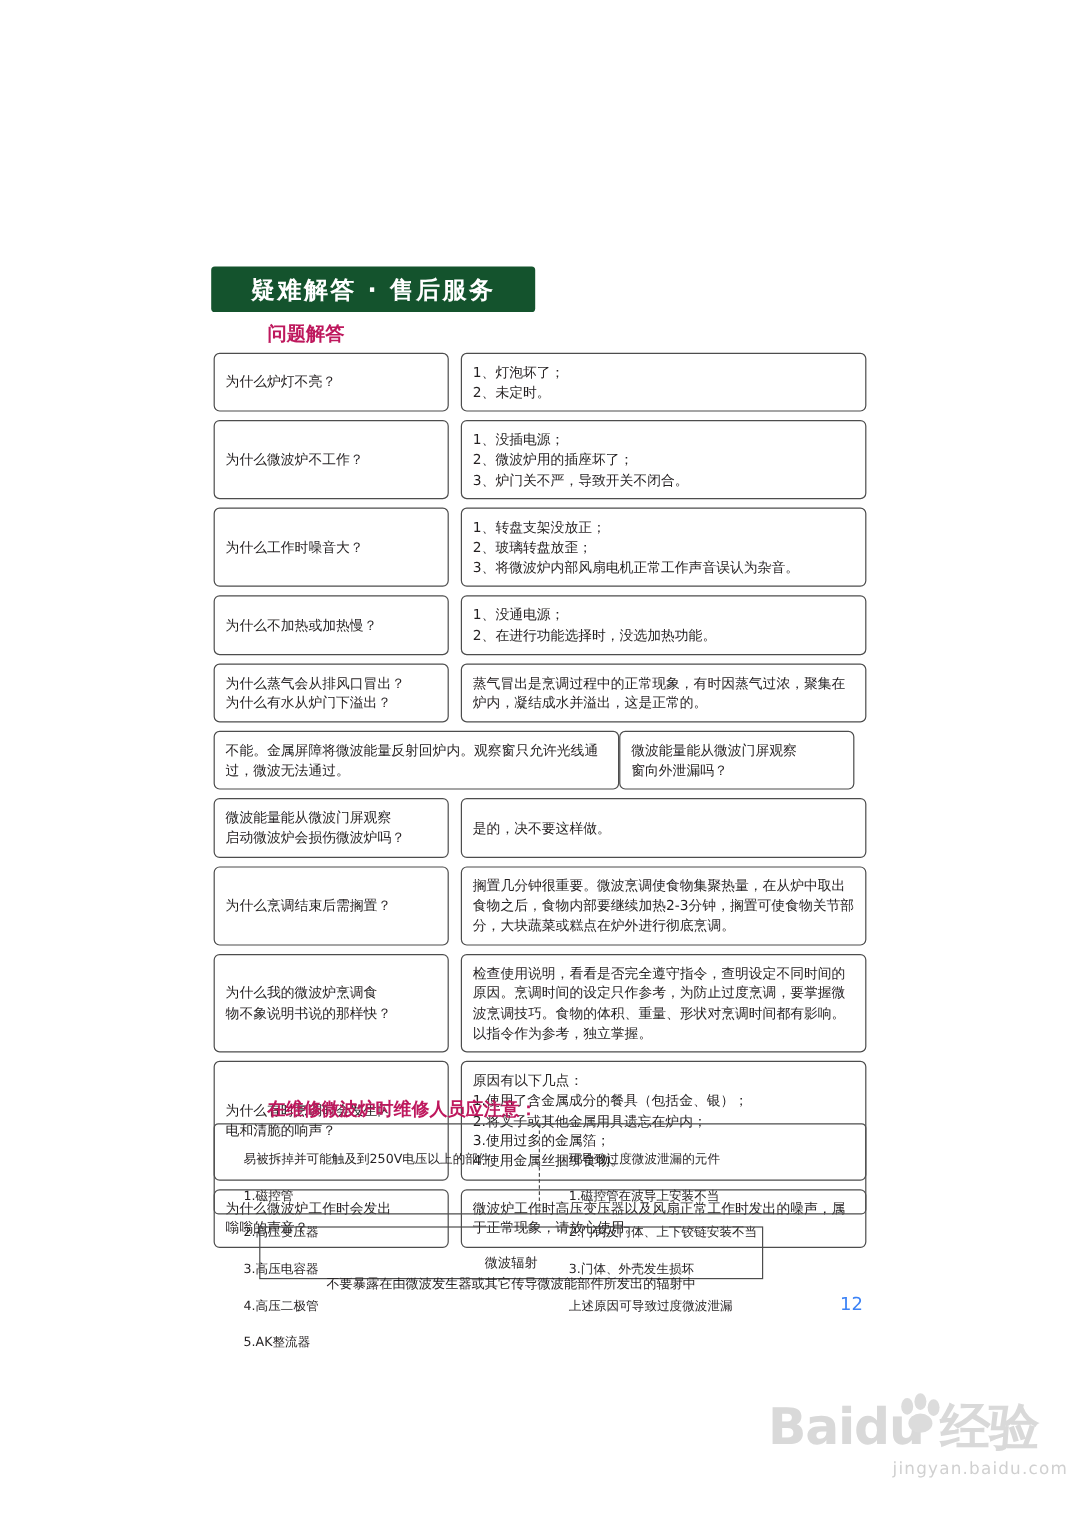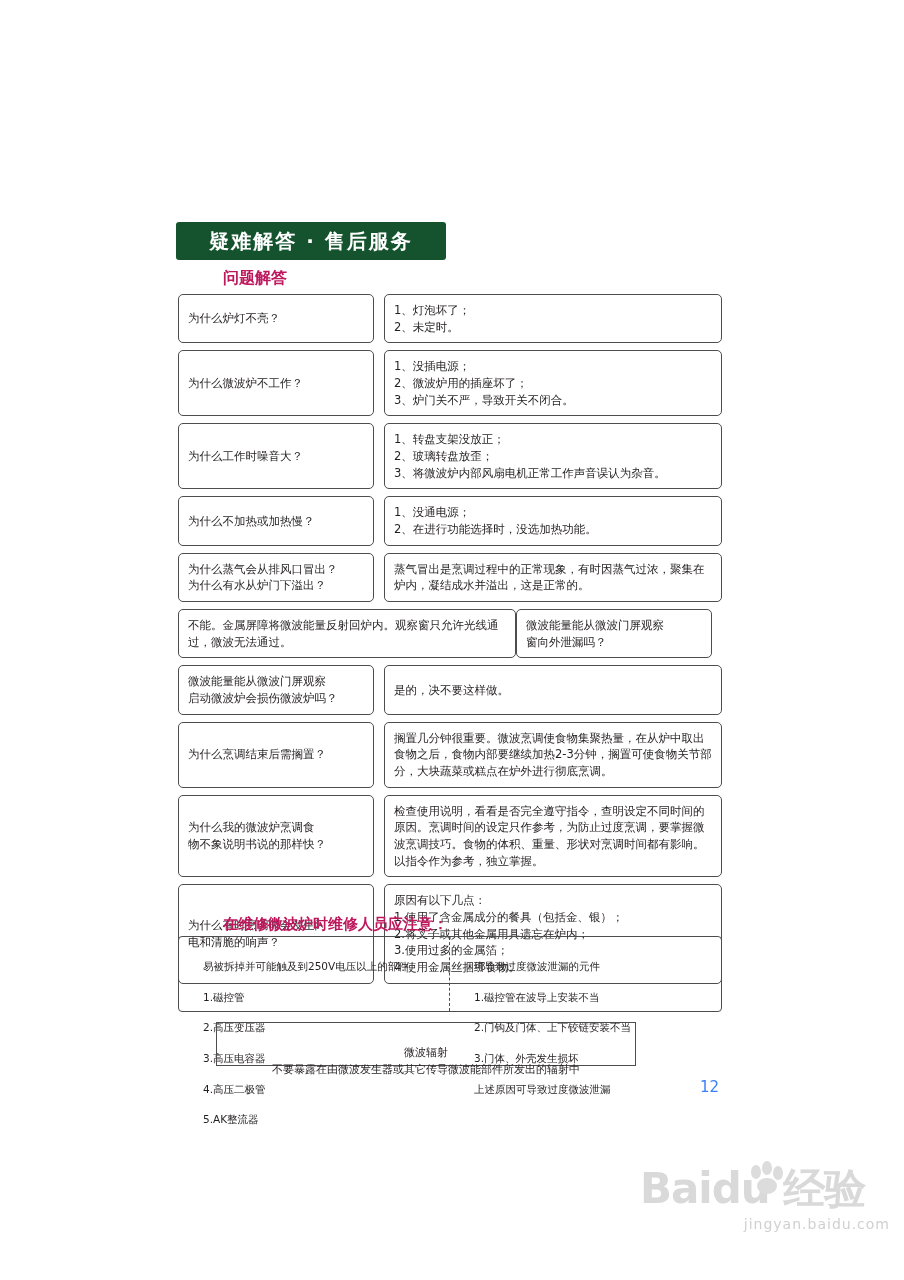--- a/index.html
+++ b/index.html
@@ -281,20 +281,29 @@
       </div>
       <div class="cell a-cell">
         <p>原因有以下几点：</p>
         <p>1.使用了含金属成分的餐具（包括金、银）；</p>
         <p>2.将叉子或其他金属用具遗忘在炉内；</p>
         <p>3.使用过多的金属箔；</p>
         <p>4.使用金属丝捆绑食物。</p>
       </div>
     </div>
 
+    <div class="qa-row">
+      <div class="cell q-cell">
+        <p>为什么微波炉工作时会发出</p>
+        <p>嗡嗡的声音？</p>
+      </div>
+      <div class="cell a-cell">
+        <p>微波炉工作时高压变压器以及风扇正常工作时发出的噪声，属于正常现象，请放心使用。</p>
+      </div>
+    </div>
 
   </div>
 
   <div class="section-title" id="service-title">在维修微波炉时维修人员应注意：</div>
 
   <div class="service-box">
     <div class="service-col left">
       <p class="head">易被拆掉并可能触及到250V电压以上的部件</p>
       <p>1.磁控管</p>
       <p>2.高压变压器</p>

